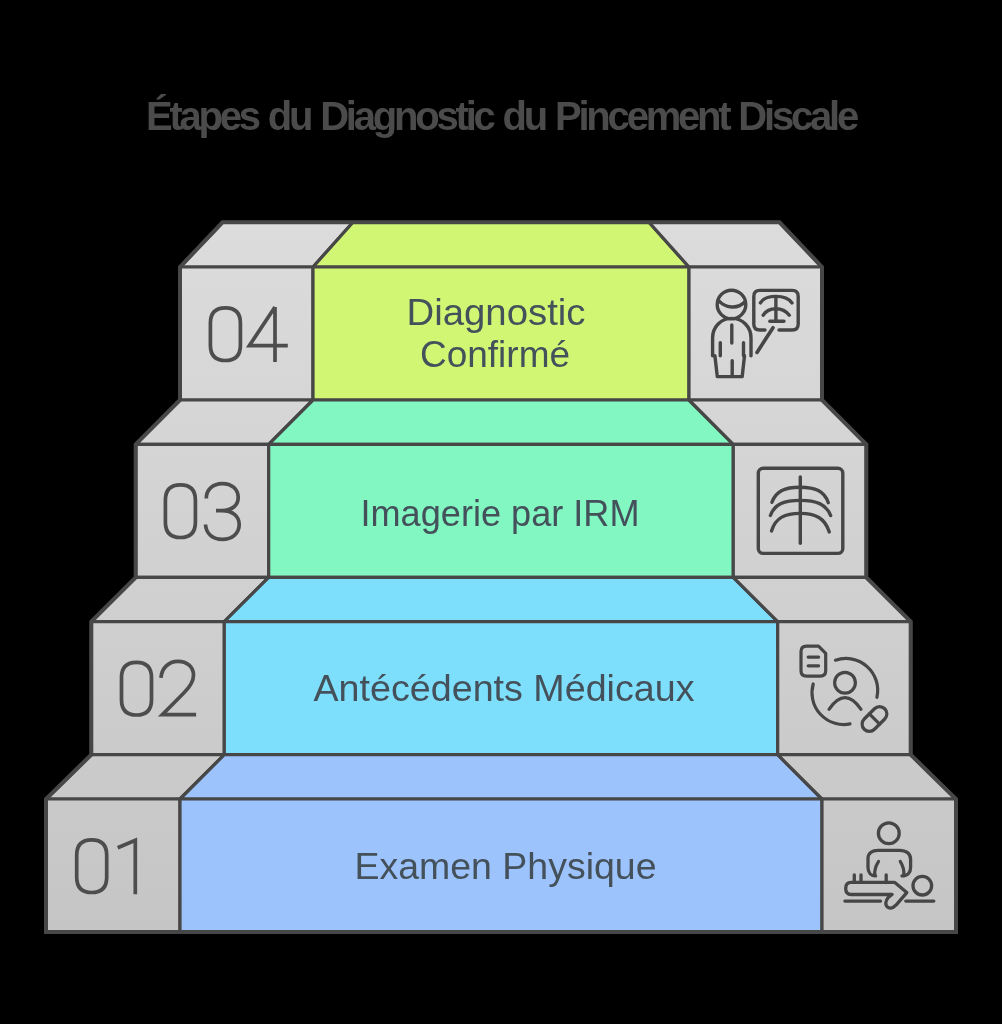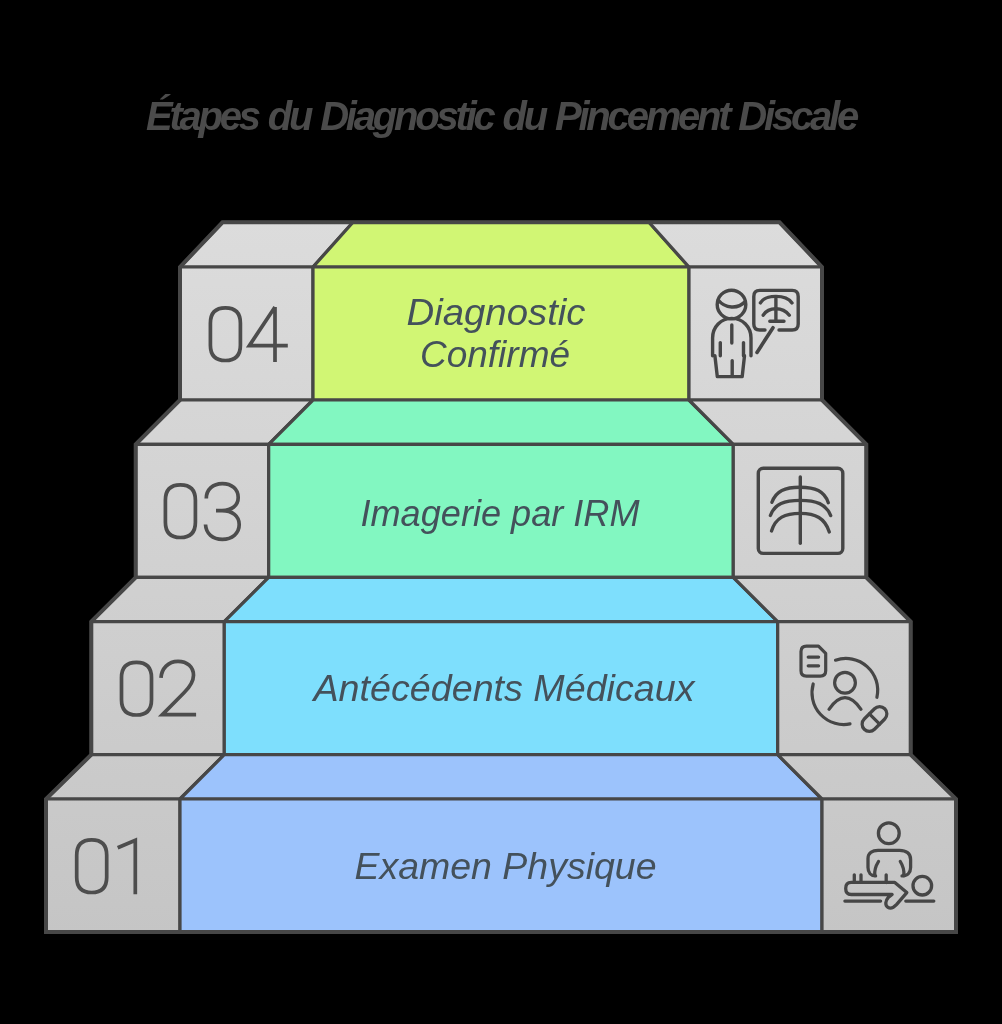--- a/index.html
+++ b/index.html
@@ -1,16 +1,16 @@
 <!DOCTYPE html>
 <html><head>
 <meta charset="utf-8">
 <style>
   html,body{margin:0;padding:0;background:#000;}
-  #stage{position:relative;width:1002px;height:1024px;background:#000;overflow:hidden;font-style:italic;}
+  #stage{position:relative;width:1002px;height:1024px;background:#000;overflow:hidden;}
   svg text{font-family:"Liberation Sans",sans-serif;}
 </style>
 </head>
 <body>
 <div id="stage">
 <svg width="1002" height="1024" viewBox="0 0 1002 1024">
 <defs>
   <linearGradient id="gG" gradientUnits="userSpaceOnUse" x1="0" y1="220" x2="0" y2="935">
     <stop offset="0" stop-color="#dcdcdc"></stop>
           <stop offset="1" stop-color="#c5c5c5"></stop>

